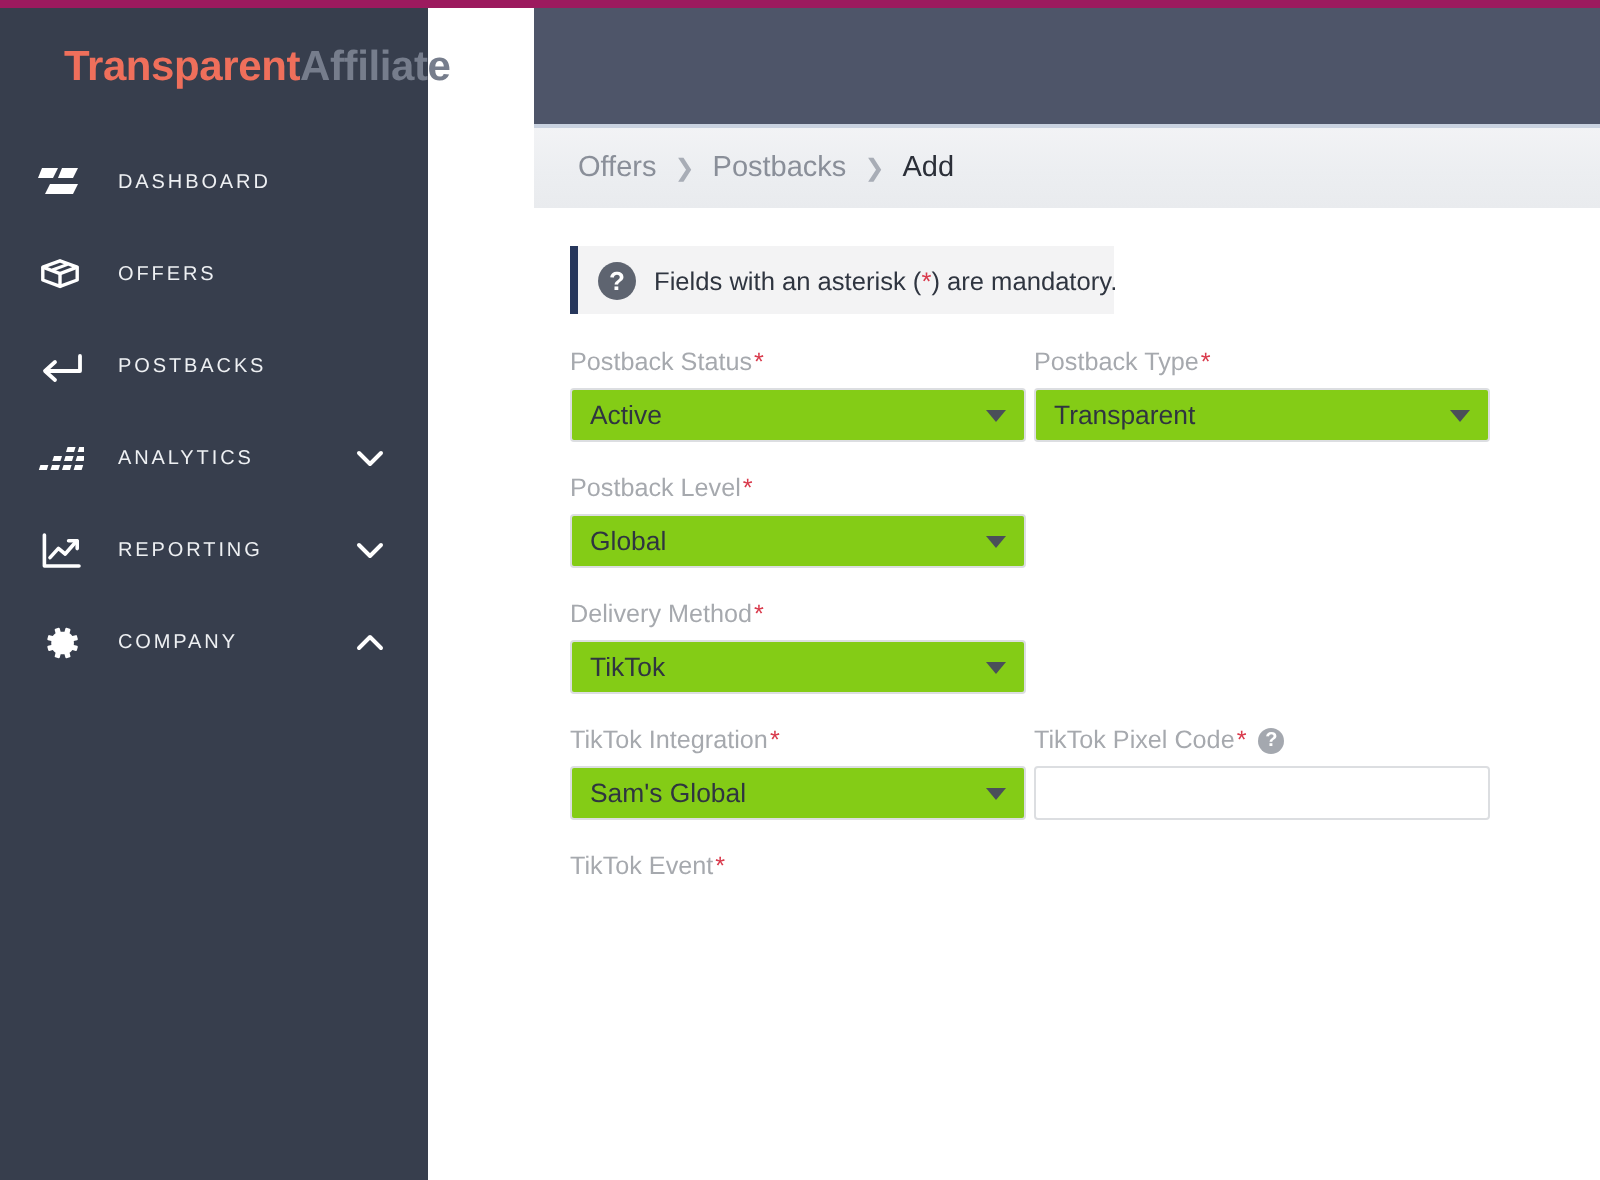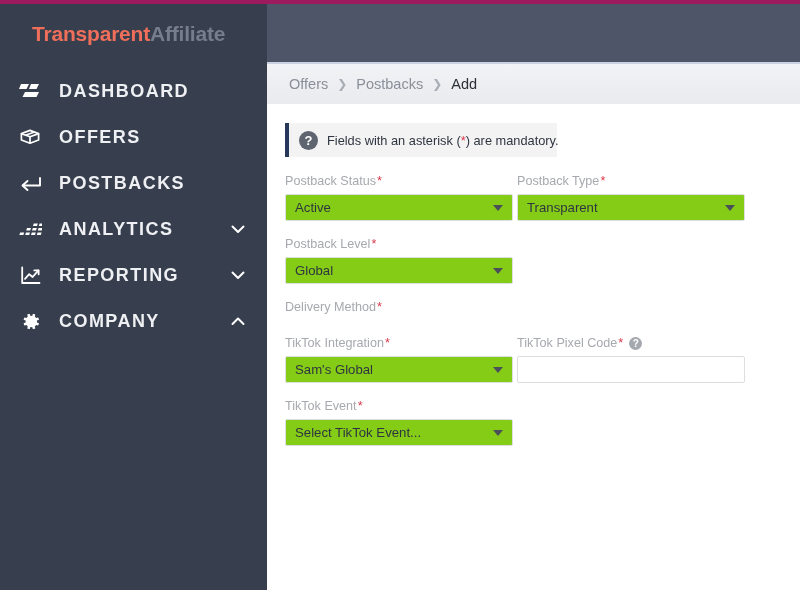--- a/index.html
+++ b/index.html
@@ -51,21 +51,21 @@
     height: 1px;
     background: #c9d2e0;
     z-index: 12;
   }
 
   
   .sidebar {
     position: absolute;
     top: 4px;
     left: 0;
-    width: 267px;
+    width: 214px;
     height: 586px;
     background: #373e4d;
     z-index: 20;
   }
   .logo-area {
     height: 59px;
     display: flex;
     align-items: center;
     padding-left: 32px;
     box-sizing: border-box;
@@ -95,23 +95,23 @@
   .nav-icon {
     width: 34px;
     min-width: 34px;
     display: flex;
     align-items: center;
     justify-content: center;
     color: #ffffff;
   }
   .nav-label {
     color: #eef0f3;
-    font-size: 18px;
+    font-size: 10px;
     letter-spacing: 1.45px;
-    font-weight: 700;
+    font-weight: 400;
     margin-left: 12px;
     white-space: nowrap;
   }
   .nav-chevron {
     margin-left: auto;
     color: #ffffff;
     display: flex;
     align-items: center;
   }
 
@@ -461,20 +461,24 @@
             </div>
           </div>
         </div>
 
         <div class="form-row">
           <div class="field w-left">
             <div class="field-label">
               <span>Delivery Method</span>
                 <span class="req">*</span>
             </div>
+            <div class="select-box">
+              <span class="select-value">TikTok</span>
+              <span class="select-caret"></span>
+            </div>
           </div>
         </div>
 
         <div class="form-row">
           <div class="field w-left">
             <div class="field-label">
               <span>TikTok Integration</span>
                 <span class="req">*</span>
             </div>
             <div class="select-box">
@@ -491,24 +495,20 @@
             <input class="text-input" type="text" value="" style="">
           </div>
         </div>
 
         <div class="form-row">
           <div class="field w-left">
             <div class="field-label">
               <span>TikTok Event</span>
                 <span class="req">*</span>
             </div>
-            <div class="select-box">
-              <span class="select-value">Select TikTok Event...</span>
-              <span class="select-caret"></span>
-            </div>
           </div>
         </div>
 
       </div>
     </div>
   </div>
 
 </div>
 
 </body></html>

